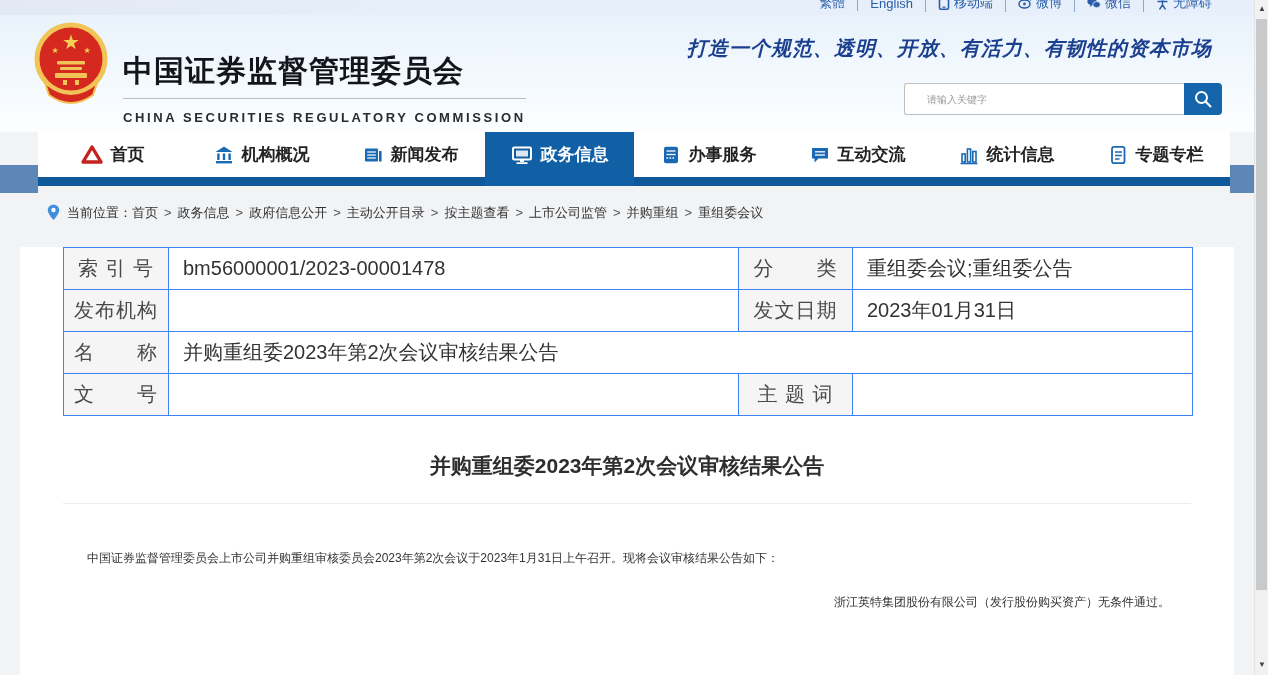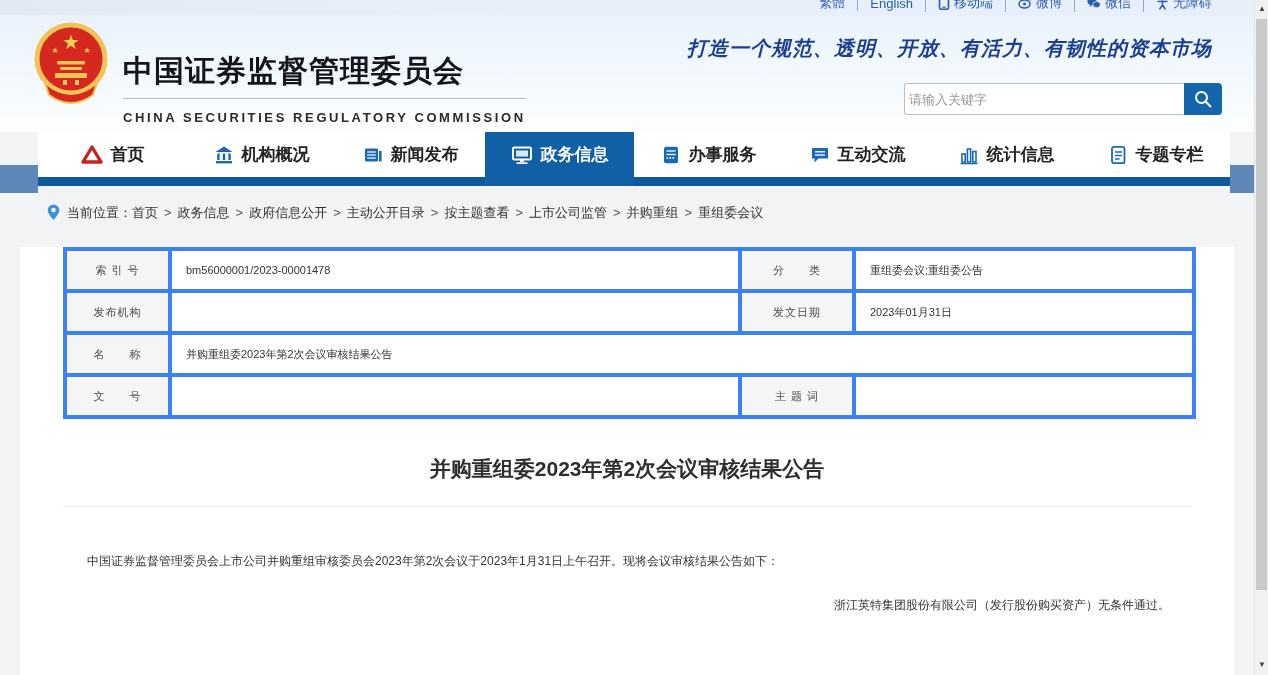--- a/index.html
+++ b/index.html
@@ -20,21 +20,21 @@
             background:linear-gradient(180deg,#e9f2fb 0%,#f3f9fe 55%,#fdfeff 100%); }
   .emblem { position:absolute; left:33px; top:4px; width:76px; height:90px; }
   .org-block { position:absolute; left:123px; top:36px; }
   .org-cn { font-size:30px; font-weight:bold; color:#14151c; letter-spacing:1px; }
   .org-en { margin-top:6px; padding-top:11px; border-top:1px solid #b3bfc9;
             font-size:13px; color:#2a2a2a; letter-spacing:2.6px; font-weight:bold; }
   .slogan { position:absolute; right:56px; top:20px; font-family:"DejaVu Serif",serif;
             font-style:italic; font-weight:bold; font-size:20px; color:#1b3f8f; letter-spacing:1px; }
   .searchbox { position:absolute; right:46px; top:68px; display:flex; }
   .search-input { width:280px; height:32px; border:1px solid #bfbfbf; border-right:none;
-                  border-radius:3px 0 0 3px; padding:0 4px; font-size:13px; color:#333;
+                  border-radius:3px 0 0 3px; padding:0 22px; font-size:10px; color:#333;
                   background:#fff; outline:none; }
   .search-input::placeholder { color:#999; }
   .search-btn { width:38px; height:32px; background:#1465ab; border:none; border-radius:0 4px 4px 0;
                 display:flex; align-items:center; justify-content:center; cursor:pointer; }
 
   
   .navwrap { position:relative; height:61px; }
   .side-strip { position:absolute; top:33px; height:28px; background:#5d87b6; }
   .side-strip.left { left:0; width:38px; }
   .side-strip.right { right:14px; width:24px; }
@@ -49,21 +49,21 @@
   
   .breadcrumb { height:39px; display:flex; align-items:center; padding-left:47px;
                 font-size:13px; color:#333; }
   .breadcrumb .pin { margin-right:7px; }
   .crumb { cursor:pointer; }
   .crumb-sep { margin:0 6px; color:#555; }
 
   
   .panel { margin:0 34px 0 20px; background:#fff; min-height:443px; padding-bottom:40px; }
   .info-table { margin:15px 0 0 43px; width:1129px; border-collapse:collapse; table-layout:fixed; }
-  .info-table td { border:4px solid #3b82f6; height:42px; font-size:11px; color:#333;
+  .info-table td { border:1px solid #3b82f6; height:42px; font-size:20px; color:#333;
                    background:#fff; padding:0 14px; }
   .info-table td.lbl { background:#f5f5f5; color:#4a4a4a; text-align:center; padding:0 6px;
                        letter-spacing:1px; }
   .article-title { margin-top:36px; text-align:center; font-size:21px; font-weight:bold; color:#2e2e2e; }
   .title-divider { margin:23px 43px 0 43px; border-bottom:1px solid #ececec; }
   .article-body { margin:44px 64px 0 43px; }
   .article-body p { font-size:12px; color:#333; line-height:1.7; text-indent:2em; }
   .article-body p + p { margin-top:24px;text-align:right; }
 
   

